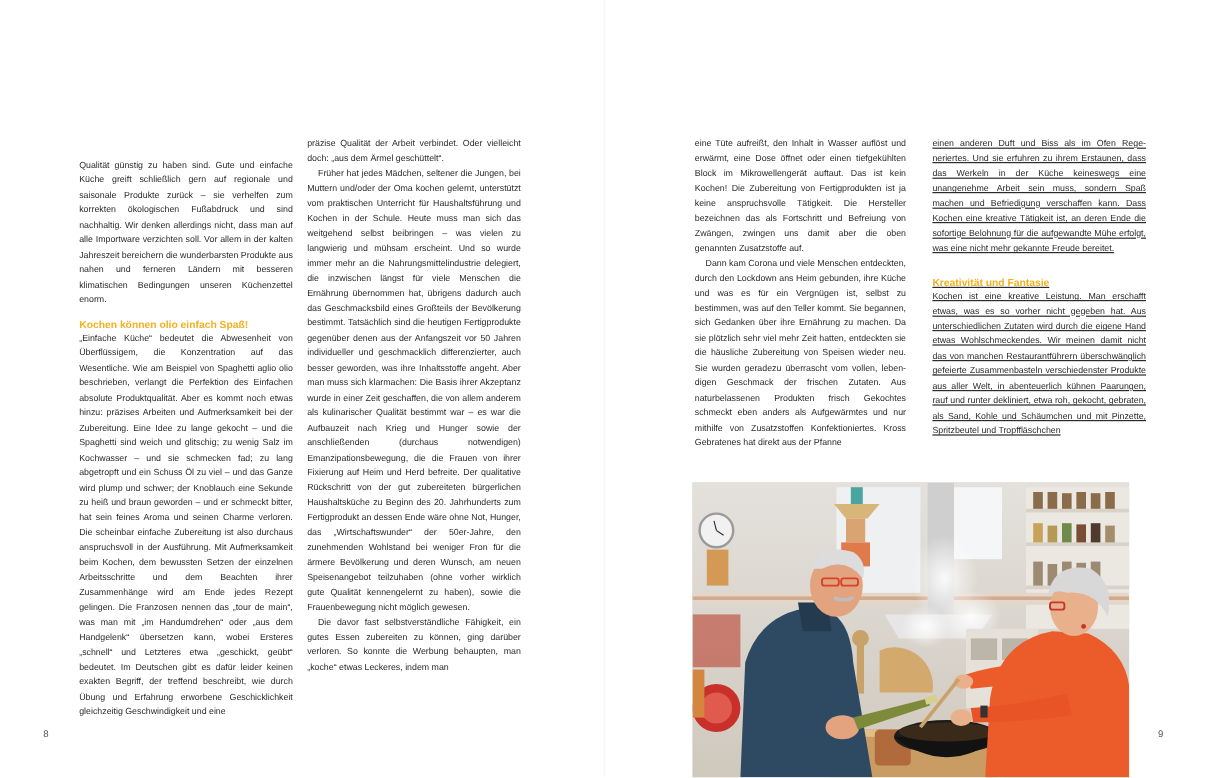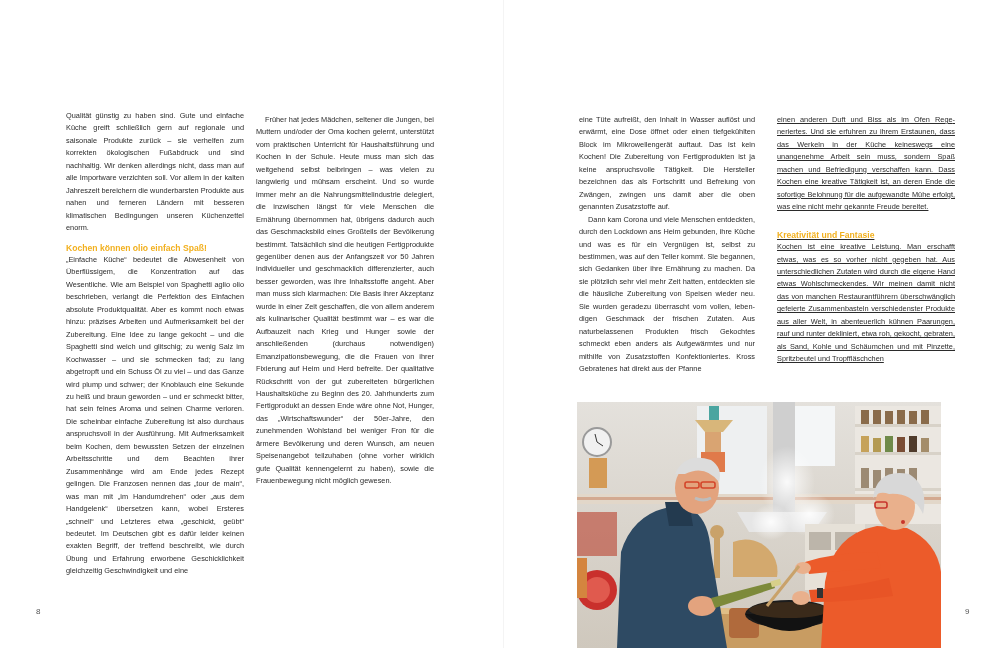--- a/index.html
+++ b/index.html
@@ -24,21 +24,21 @@
   }
   .col p { margin: 0; }
   .col p.indent { text-indent: 9px; }
   .col h2 {
     margin: 7px 0 0 0;
     font-size: 8.6px;
     line-height: 12.5px;
     font-weight: bold;
     color: #f2b01e;
   }
-  .col1 { left: 66px; top: 110px; width: 178px; }
+  .col1 { left: 66px; top: 132px; width: 178px; }
   .col2 { left: 256px; top: 114px; width: 178px; }
   .col3 { left: 579px; top: 114px; width: 176px; }
   .col4 { left: 777px; top: 114px; width: 178px; text-decoration: underline; }
 
   .page-number {
     position: absolute; top: 607px;
     font-size: 8px; color: #555;
   }
   .pn-left { left: 36px; }
   .pn-right { left: 965px; }
@@ -57,21 +57,23 @@
   <div class="gutter"></div>
   <div class="page page-right"></div>
 
   <div class="col col1">
     <p>Qualität günstig zu haben sind. Gute und ein­fache Küche greift schließlich gern auf regionale und saisonale Produkte zurück – sie verhelfen zum korrekten ökologischen Fußabdruck und sind nachhaltig. Wir denken allerdings nicht, dass man auf alle Importware verzichten soll. Vor allem in der kalten Jahreszeit bereichern die wunderbarsten Produkte aus nahen und ferne­ren Ländern mit besseren klimatischen Bedin­gungen unseren Küchenzettel enorm.</p>
     <h2>Kochen können olio einfach Spaß!</h2>
     <p>„Einfache Küche“ bedeutet die Abwesenheit von Überflüssigem, die Konzentration auf das Wesentliche. Wie am Beispiel von Spaghetti aglio olio beschrieben, verlangt die Perfektion des Einfachen absolute Produktqualität. Aber es kommt noch etwas hinzu: präzises Arbeiten und Aufmerksamkeit bei der Zubereitung. Eine Idee zu lange gekocht – und die Spaghetti sind weich und glitschig; zu wenig Salz im Kochwas­ser – und sie schmecken fad; zu lang abgetropft und ein Schuss Öl zu viel – und das Ganze wird plump und schwer; der Knoblauch eine Sekunde zu heiß und braun geworden – und er schmeckt bitter, hat sein feines Aroma und seinen Charme verloren. Die scheinbar einfache Zubereitung ist also durchaus anspruchsvoll in der Ausfüh­rung. Mit Aufmerksamkeit beim Kochen, dem bewussten Setzen der einzelnen Arbeitsschritte und dem Beachten ihrer Zusammenhänge wird am Ende jedes Rezept gelingen. Die Franzosen nennen das „tour de main“, was man mit „im Handumdrehen“ oder „aus dem Handgelenk“ übersetzen kann, wobei Ersteres „schnell“ und Letzteres etwa „geschickt, geübt“ bedeutet. Im Deutschen gibt es dafür leider keinen exak­ten Begriff, der treffend beschreibt, wie durch Übung und Erfahrung erworbene Geschick­lichkeit gleichzeitig Geschwindigkeit und eine</p>
   </div>
 
   <div class="col col2">
+    <p>präzise Qualität der Arbeit verbindet. Oder viel­leicht doch: „aus dem Ärmel geschüttelt“.</p>
     <p class="indent">Früher hat jedes Mädchen, seltener die Jun­gen, bei Muttern und/oder der Oma kochen gelernt, unterstützt vom praktischen Unter­richt für Haushaltsführung und Kochen in der Schule. Heute muss man sich das weitgehend selbst beibringen – was vielen zu langwierig und mühsam erscheint. Und so wurde immer mehr an die Nahrungsmittelindustrie delegiert, die inzwischen längst für viele Menschen die Ernährung übernommen hat, übrigens dadurch auch das Geschmacksbild eines Großteils der Bevölkerung bestimmt. Tatsächlich sind die heutigen Fertigprodukte gegenüber denen aus der Anfangszeit vor 50 Jahren individueller und geschmacklich differenzierter, auch besser geworden, was ihre Inhaltsstoffe angeht. Aber man muss sich klarmachen: Die Basis ihrer Akzeptanz wurde in einer Zeit geschaffen, die von allem anderem als kulinarischer Qualität bestimmt war – es war die Aufbauzeit nach Krieg und Hunger sowie der anschließenden (durch­aus notwendigen) Emanzipationsbewegung, die die Frauen von ihrer Fixierung auf Heim und Herd befreite. Der qualitative Rückschritt von der gut zubereiteten bürgerlichen Haushaltsküche zu Beginn des 20. Jahrhunderts zum Fertigpro­dukt an dessen Ende wäre ohne Not, Hunger, das „Wirtschaftswunder“ der 50er-Jahre, den zunehmenden Wohlstand bei weniger Fron für die ärmere Bevölkerung und deren Wunsch, am neuen Speisenangebot teilzuhaben (ohne vorher wirklich gute Qualität kennengelernt zu haben), sowie die Frauenbewegung nicht mög­lich gewesen.</p>
+    <p class="indent">Die davor fast selbstverständliche Fähigkeit, ein gutes Essen zubereiten zu können, ging dar­über verloren. So konnte die Werbung behaup­ten, man „koche“ etwas Leckeres, indem man</p>
   </div>
 
   <div class="col col3">
     <p>eine Tüte aufreißt, den Inhalt in Wasser auflöst und erwärmt, eine Dose öffnet oder einen tief­gekühlten Block im Mikrowellengerät auftaut. Das ist kein Kochen! Die Zubereitung von Fertig­produkten ist ja keine anspruchsvolle Tätigkeit. Die Hersteller bezeichnen das als Fortschritt und Befreiung von Zwängen, zwingen uns damit aber die oben genannten Zusatzstoffe auf.</p>
     <p class="indent">Dann kam Corona und viele Menschen ent­deckten, durch den Lockdown ans Heim gebun­den, ihre Küche und was es für ein Vergnügen ist, selbst zu bestimmen, was auf den Teller kommt. Sie begannen, sich Gedanken über ihre Ernährung zu machen. Da sie plötzlich sehr viel mehr Zeit hatten, entdeckten sie die häusliche Zubereitung von Speisen wieder neu. Sie wur­den geradezu überrascht vom vollen, leben­digen Geschmack der frischen Zutaten. Aus naturbelassenen Produkten frisch Gekochtes schmeckt eben anders als Aufgewärmtes und nur mithilfe von Zusatzstoffen Konfektioniertes. Kross Gebratenes hat direkt aus der Pfanne</p>
   </div>
 
   <div class="col col4">
     <p>einen anderen Duft und Biss als im Ofen Rege­neriertes. Und sie erfuhren zu ihrem Erstaunen, dass das Werkeln in der Küche keineswegs eine unangenehme Arbeit sein muss, sondern Spaß machen und Befriedigung verschaffen kann. Dass Kochen eine kreative Tätigkeit ist, an deren Ende die sofortige Belohnung für die aufgewandte Mühe erfolgt, was eine nicht mehr gekannte Freude bereitet.</p>
     <h2 style="margin-top:15px">Kreativität und Fantasie</h2>

